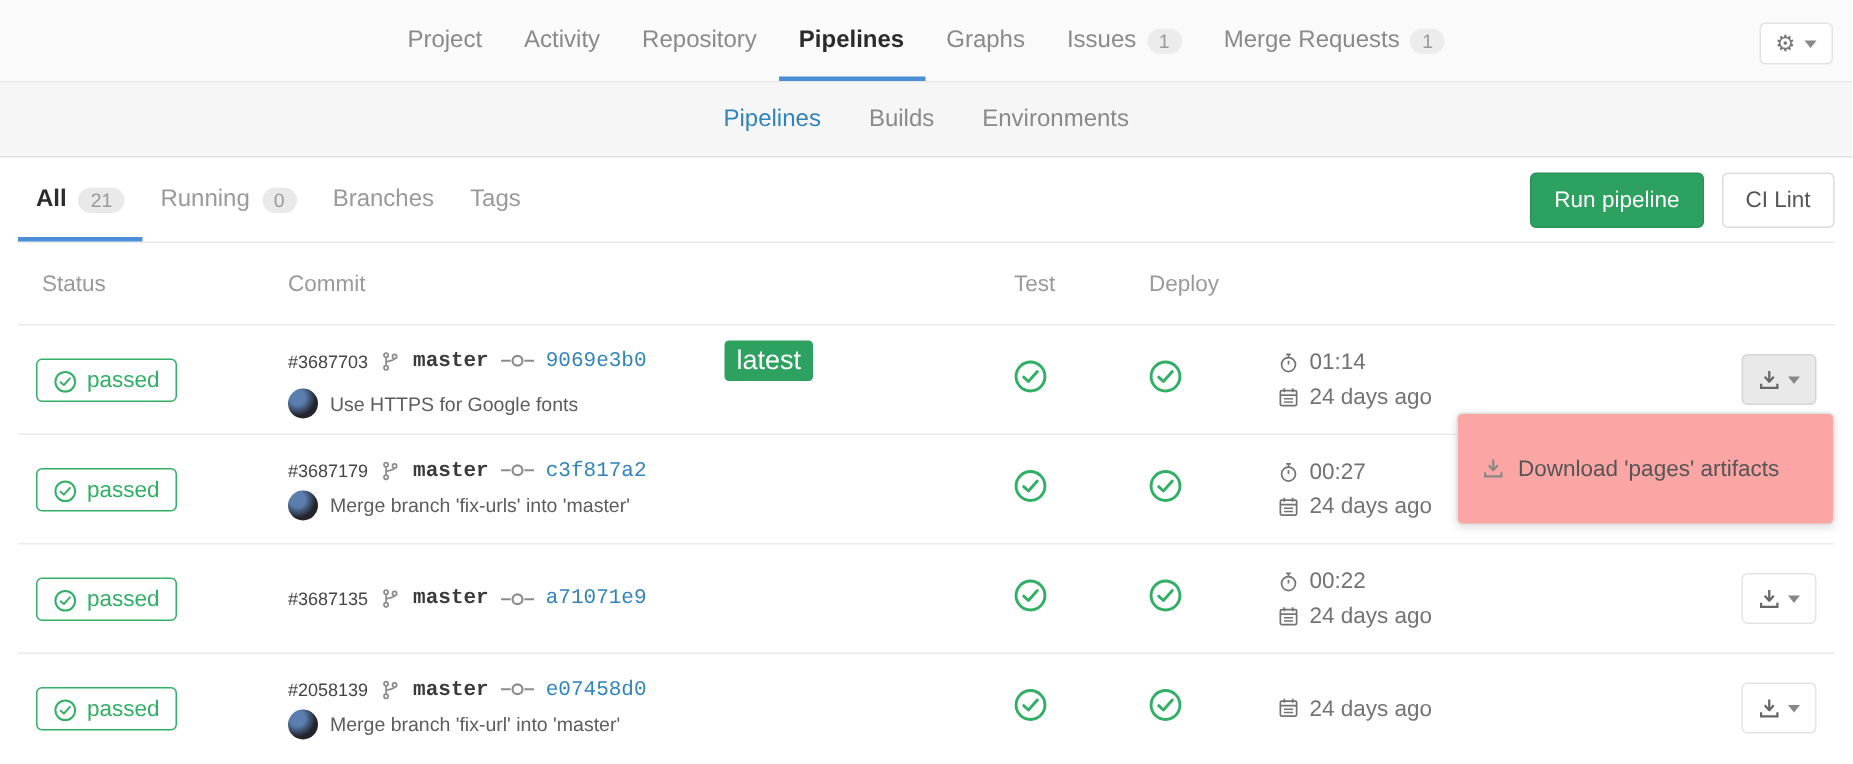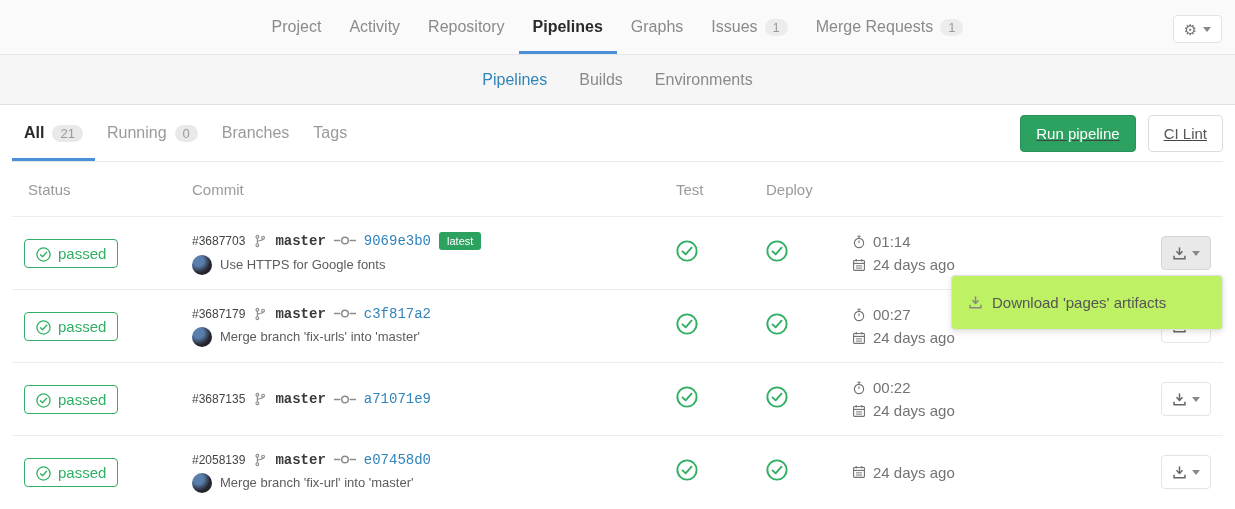--- a/index.html
+++ b/index.html
@@ -35,21 +35,21 @@
   .content { position:relative; padding:0 12px; }
 
   .tabs-row { display:flex; justify-content:space-between; align-items:stretch;
     height:57px; border-bottom:1px solid #e8e8e8; }
   .tabs { display:flex; align-items:stretch; }
   .tab { display:flex; align-items:center; gap:8px; padding:0 12px;
     font-size:16px; color:#9a9a9a; cursor:pointer; }
   .tab.active { color:#2b2b2b; font-weight:700;
     box-shadow: inset 0 -3px 0 #4a8fd8; }
   .tab .count-pill { background:#e9e9e9; }
-  .toolbar { display:flex; align-items:center; gap:12px;text-decoration:underline; }
+  .toolbar { display:flex; align-items:center; gap:12px; }
   .btn-green { background:#2da160; border:1px solid #28925a; color:#fff;
     font-size:15px; padding:9px 15px; border-radius:4px; cursor:pointer;
     font-family:inherit; }
   .btn-white { background:#fff; border:1px solid #dcdcdc; color:#555;
     font-size:15px; padding:9px 15px; border-radius:4px; cursor:pointer;
     font-family:inherit; }
 
   
   .ptable { width:100%; }
   .thead, .prow { display:grid;
@@ -64,22 +64,22 @@
     border:1px solid #31af64; color:#31af64; border-radius:4px;
     padding:5px 11px; font-size:15px; cursor:pointer; text-decoration:none; }
 
   .commit-cell { display:flex; flex-direction:column; gap:5px; }
   .commit-top { display:flex; align-items:center; gap:8px; }
   .pl-id { color:#444; font-size:12px; text-decoration:none; cursor:pointer; }
   .branch-name { font-family:"Liberation Mono", monospace; font-weight:700;
     font-size:14px; color:#3a3a3a; text-decoration:none; cursor:pointer; }
   .sha { font-family:"Liberation Mono", monospace; font-size:14px;
     color:#3084bb; text-decoration:none; cursor:pointer; }
-  .latest-tag { background:#2da160; color:#fff; font-size:11px;
-    border-radius:3px; padding:3px 8px; }
+  .latest-tag { background:#2da160; color:#fff; font-size:18px;
+    border-radius:3px; padding:3px 8px;margin-left:44px; }
   .commit-msg { display:flex; align-items:center; gap:8px; }
   .avatar { width:20px; height:20px; border-radius:50%; flex:0 0 20px;
     background: radial-gradient(circle at 32% 30%, #5a7fae 0 26%, #23242c 62%);
     cursor:pointer; }
   .msg-link { color:#5c5c5c; font-size:13px; text-decoration:none;
     cursor:pointer; white-space:nowrap; overflow:hidden;
     text-overflow:ellipsis; max-width:430px; }
 
   .icon-cell { padding-left:12px; }
   .ci-status { display:inline-flex; cursor:pointer; }
@@ -87,23 +87,23 @@
   .time-cell { padding-left:8px; color:#737373; font-size:15px; }
   .time-line { display:flex; align-items:center; gap:7px; line-height:23px; }
 
   .actions-cell { display:flex; justify-content:flex-end; padding-right:12px; }
   .dl-btn { width:50px; height:34px; background:#fff; border:1px solid #e4e4e4;
     border-radius:4px; display:flex; align-items:center; justify-content:center;
     gap:5px; cursor:pointer; }
   .dl-btn.pressed { background:#e9e9e9; border-color:#d5d5d5; }
 
   
-  .artifacts-dropdown { position:absolute; top:170px; right:12px; width:272px;
-    background:#bef264; border:1px solid #e0e0e0; border-radius:4px;
-    box-shadow:0 2px 6px rgba(0,0,0,0.12); padding:12px 0; z-index:10; }
+  .artifacts-dropdown { position:absolute; top:170px; right:12px; width:252px;
+    background:#fca5a5; border:1px solid #e0e0e0; border-radius:4px;
+    box-shadow:0 2px 6px rgba(0,0,0,0.12); padding:22px 0; z-index:10; }
   .dropdown-item { display:flex; align-items:center; gap:9px; padding:6px 16px;
     font-size:15px; color:#555; text-decoration:none; cursor:pointer; }
 
   svg.ic { display:block; }
 </style>
 </head>
 <body>
 
 <svg width="0" height="0" style="position:absolute">
   <defs>

